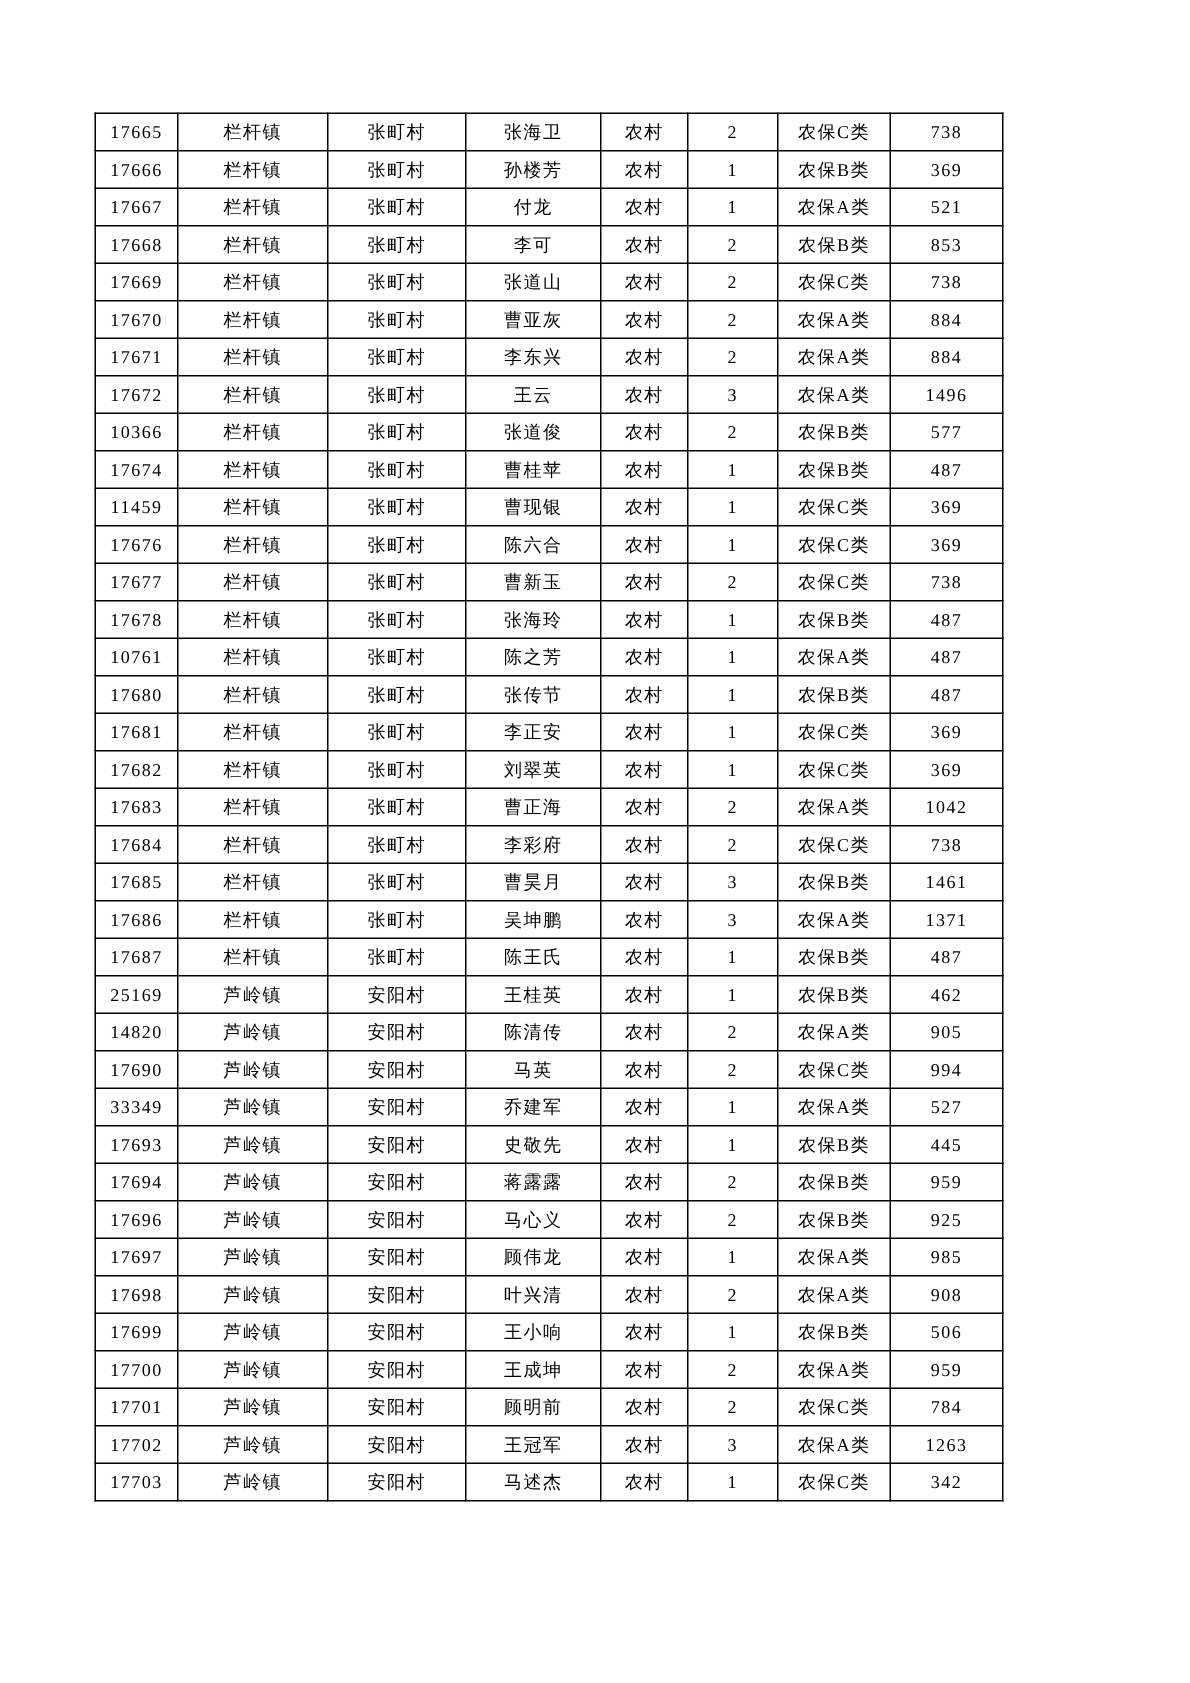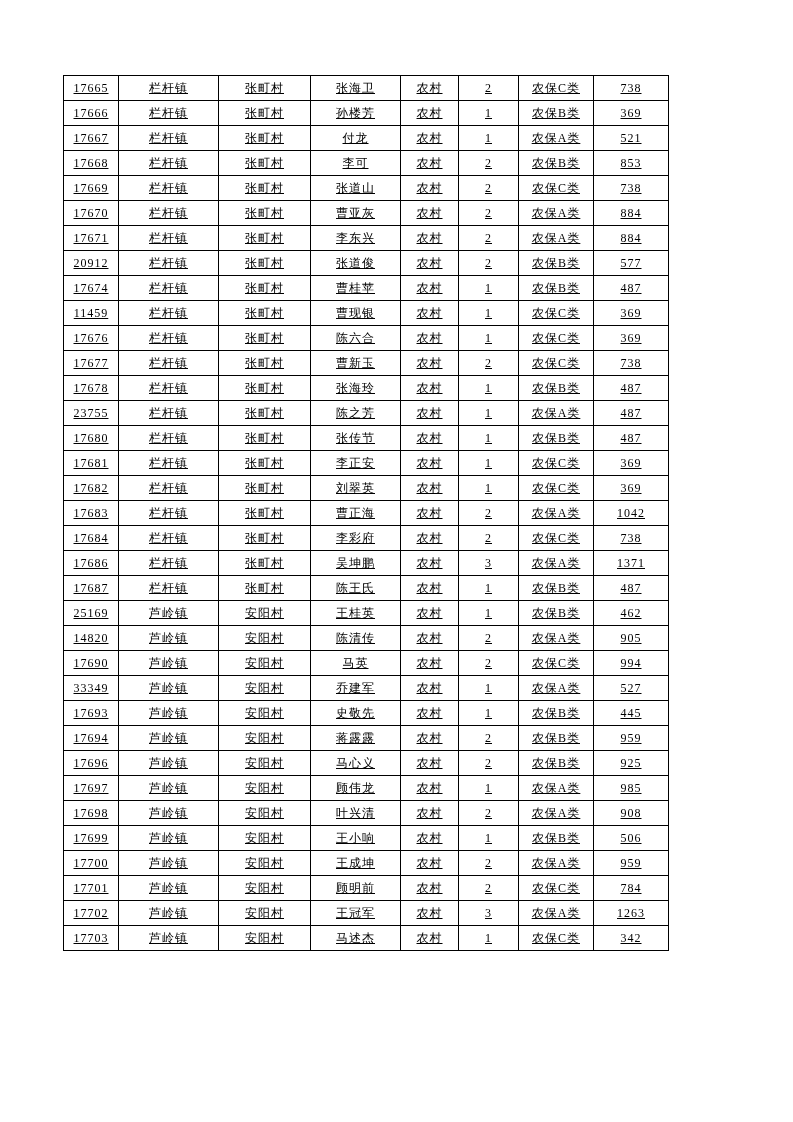--- a/index.html
+++ b/index.html
@@ -11,21 +11,20 @@
     height: 1122px;
     background: #ffffff;
     position: relative;
     font-family: "Liberation Serif", "DejaVu Serif", serif;
     overflow: hidden;
   }
   .sheet {
     position: absolute;
     left: 63px;
     top: 75px;
-    text-decoration: underline;
   }
   table.data-table {
     border-collapse: collapse;
     table-layout: fixed;
     width: 605px;
   }
   table.data-table td {
     border: 1px solid #000000;
     height: 24px;
     text-align: center;
@@ -126,21 +125,31 @@
           <td>17671</td>
           <td>栏杆镇</td>
           <td>张町村</td>
           <td>李东兴</td>
           <td>农村</td>
           <td>2</td>
           <td>农保A类</td>
           <td>884</td>
         </tr>
         <tr>
-          <td>20912</td>
+          <td>17672</td>
+          <td>栏杆镇</td>
+          <td>张町村</td>
+          <td>王云</td>
+          <td>农村</td>
+          <td>3</td>
+          <td>农保A类</td>
+          <td>1496</td>
+        </tr>
+        <tr>
+          <td>10366</td>
           <td>栏杆镇</td>
           <td>张町村</td>
           <td>张道俊</td>
           <td>农村</td>
           <td>2</td>
           <td>农保B类</td>
           <td>577</td>
         </tr>
         <tr>
           <td>17674</td>
@@ -186,21 +195,21 @@
           <td>17678</td>
           <td>栏杆镇</td>
           <td>张町村</td>
           <td>张海玲</td>
           <td>农村</td>
           <td>1</td>
           <td>农保B类</td>
           <td>487</td>
         </tr>
         <tr>
-          <td>23755</td>
+          <td>10761</td>
           <td>栏杆镇</td>
           <td>张町村</td>
           <td>陈之芳</td>
           <td>农村</td>
           <td>1</td>
           <td>农保A类</td>
           <td>487</td>
         </tr>
         <tr>
           <td>17680</td>
@@ -244,20 +253,30 @@
         </tr>
         <tr>
           <td>17684</td>
           <td>栏杆镇</td>
           <td>张町村</td>
           <td>李彩府</td>
           <td>农村</td>
           <td>2</td>
           <td>农保C类</td>
           <td>738</td>
+        </tr>
+        <tr>
+          <td>17685</td>
+          <td>栏杆镇</td>
+          <td>张町村</td>
+          <td>曹昊月</td>
+          <td>农村</td>
+          <td>3</td>
+          <td>农保B类</td>
+          <td>1461</td>
         </tr>
         <tr>
           <td>17686</td>
           <td>栏杆镇</td>
           <td>张町村</td>
           <td>吴坤鹏</td>
           <td>农村</td>
           <td>3</td>
           <td>农保A类</td>
           <td>1371</td>

